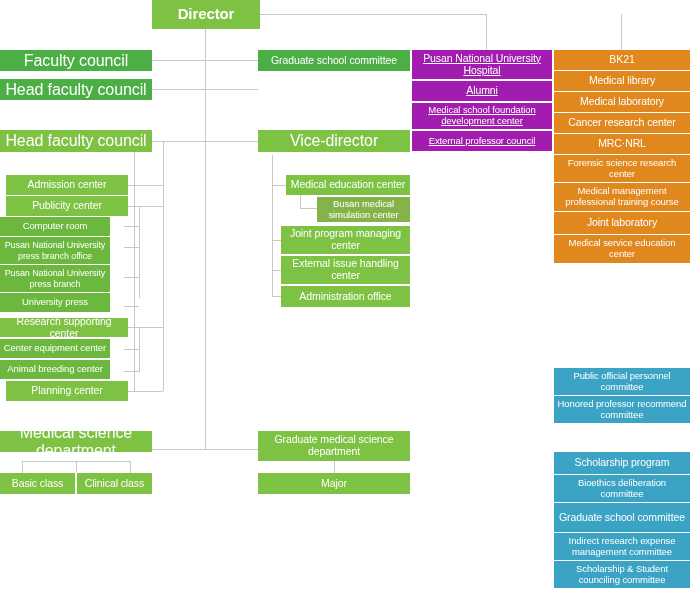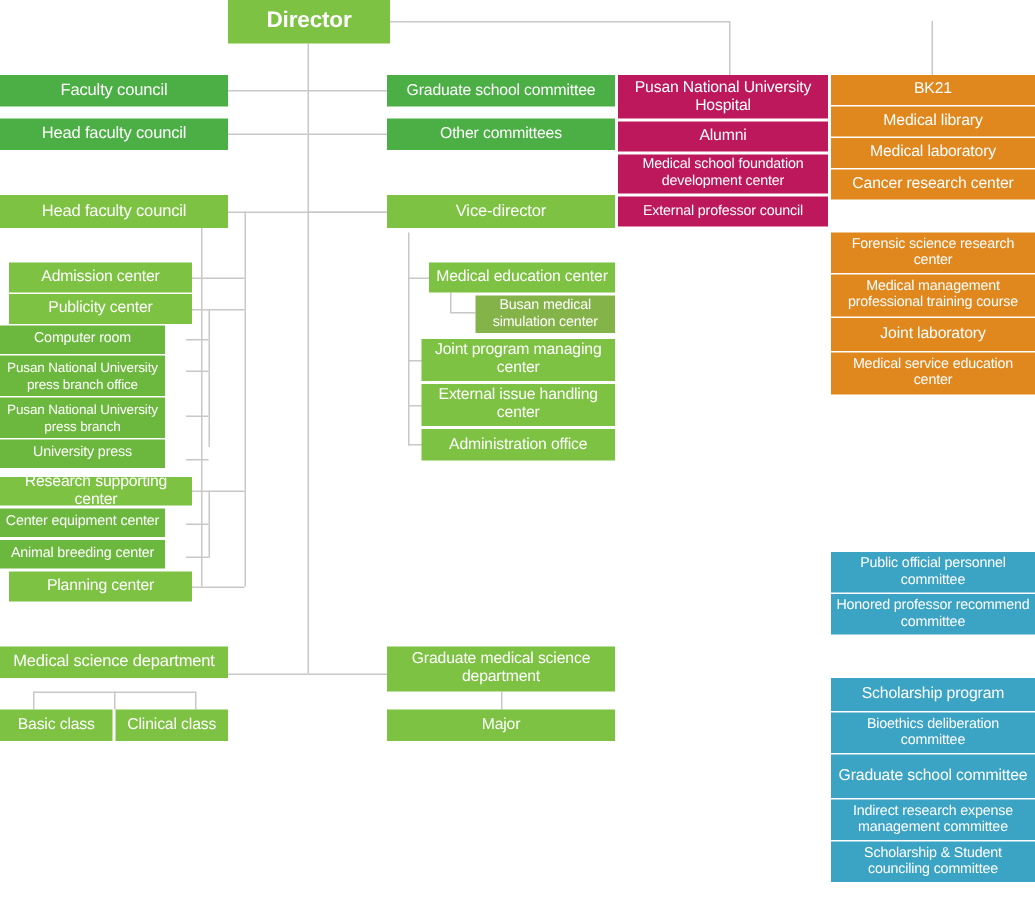--- a/index.html
+++ b/index.html
@@ -34,27 +34,27 @@
     z-index:1;
   }
   .h{height:1px;}
   .v{width:1px;}
 
   
   .c-green-dark{background:#4caf45;}
   .c-green{background:#7dc242;}
   .c-green-mid{background:#6cb83e;}
   .c-green-olive{background:#84b449;}
-  .c-maroon{background:#be185d;}
+  .c-maroon{background:#a21caf;text-decoration:underline;}
   .c-orange{background:#e0871e;}
   .c-blue{background:#3ba3c4;}
 
   
   .t-title{font-size:15px;font-weight:bold;}
-  .t-lg{font-size:11px;}
+  .t-lg{font-size:16px;}
   .t-md{font-size:10.5px;}
   .t-sm{font-size:9.5px;}
   .t-xs{font-size:9px;}
 </style>
 </head>
 <body>
 
 <div id="chart">
 
   <div class="ln v" style="left:205px;top:29px;height:420px;"></div>
@@ -104,31 +104,31 @@
   <div class="ln v" style="left:22px;top:461px;height:12px;"></div>
   <div class="ln v" style="left:130px;top:461px;height:12px;"></div>
   <div class="ln v" style="left:334px;top:461px;height:12px;"></div>
 
   <div class="box c-green t-title" style="left:152px;top:0px;width:108px;height:29px;">Director</div>
 
   <div class="box c-green-dark t-lg" style="left:0px;top:50px;width:152px;height:21px;">Faculty council</div>
   <div class="box c-green-dark t-lg" style="left:0px;top:79px;width:152px;height:21px;">Head faculty council</div>
 
   <div class="box c-green-dark t-md" style="left:258px;top:50px;width:152px;height:21px;">Graduate school committee</div>
-  <div class="box c-green-dark t-md" style="left:258px;top:79px;width:152px;height:21px;">Other committees</div>
 
   <div class="box c-maroon t-md" style="left:412px;top:50px;width:140px;height:29px;">Pusan National University Hospital</div>
   <div class="box c-maroon t-md" style="left:412px;top:81px;width:140px;height:20px;">Alumni</div>
   <div class="box c-maroon t-sm" style="left:412px;top:103px;width:140px;height:26px;">Medical school foundation development center</div>
   <div class="box c-maroon t-sm" style="left:412px;top:131px;width:140px;height:20px;">External professor council</div>
 
   <div class="box c-orange t-md" style="left:554px;top:50px;width:136px;height:20px;">BK21</div>
   <div class="box c-orange t-md" style="left:554px;top:71px;width:136px;height:20px;">Medical library</div>
   <div class="box c-orange t-md" style="left:554px;top:92px;width:136px;height:20px;">Medical laboratory</div>
   <div class="box c-orange t-md" style="left:554px;top:113px;width:136px;height:20px;">Cancer research center</div>
+  <div class="box c-orange t-md" style="left:554px;top:134px;width:136px;height:20px;">MRC·NRL</div>
   <div class="box c-orange t-sm" style="left:554px;top:155px;width:136px;height:27px;">Forensic science research center</div>
   <div class="box c-orange t-sm" style="left:554px;top:183px;width:136px;height:28px;">Medical management professional training course</div>
   <div class="box c-orange t-md" style="left:554px;top:212px;width:136px;height:22px;">Joint laboratory</div>
   <div class="box c-orange t-sm" style="left:554px;top:235px;width:136px;height:28px;">Medical service education center</div>
 
   <div class="box c-green t-lg" style="left:0px;top:130px;width:152px;height:22px;">Head faculty council</div>
   <div class="box c-green t-lg" style="left:258px;top:130px;width:152px;height:22px;">Vice-director</div>
 
   <div class="box c-green t-md" style="left:6px;top:175px;width:122px;height:20px;">Admission center</div>
   <div class="box c-green t-md" style="left:6px;top:196px;width:122px;height:20px;">Publicity center</div>

